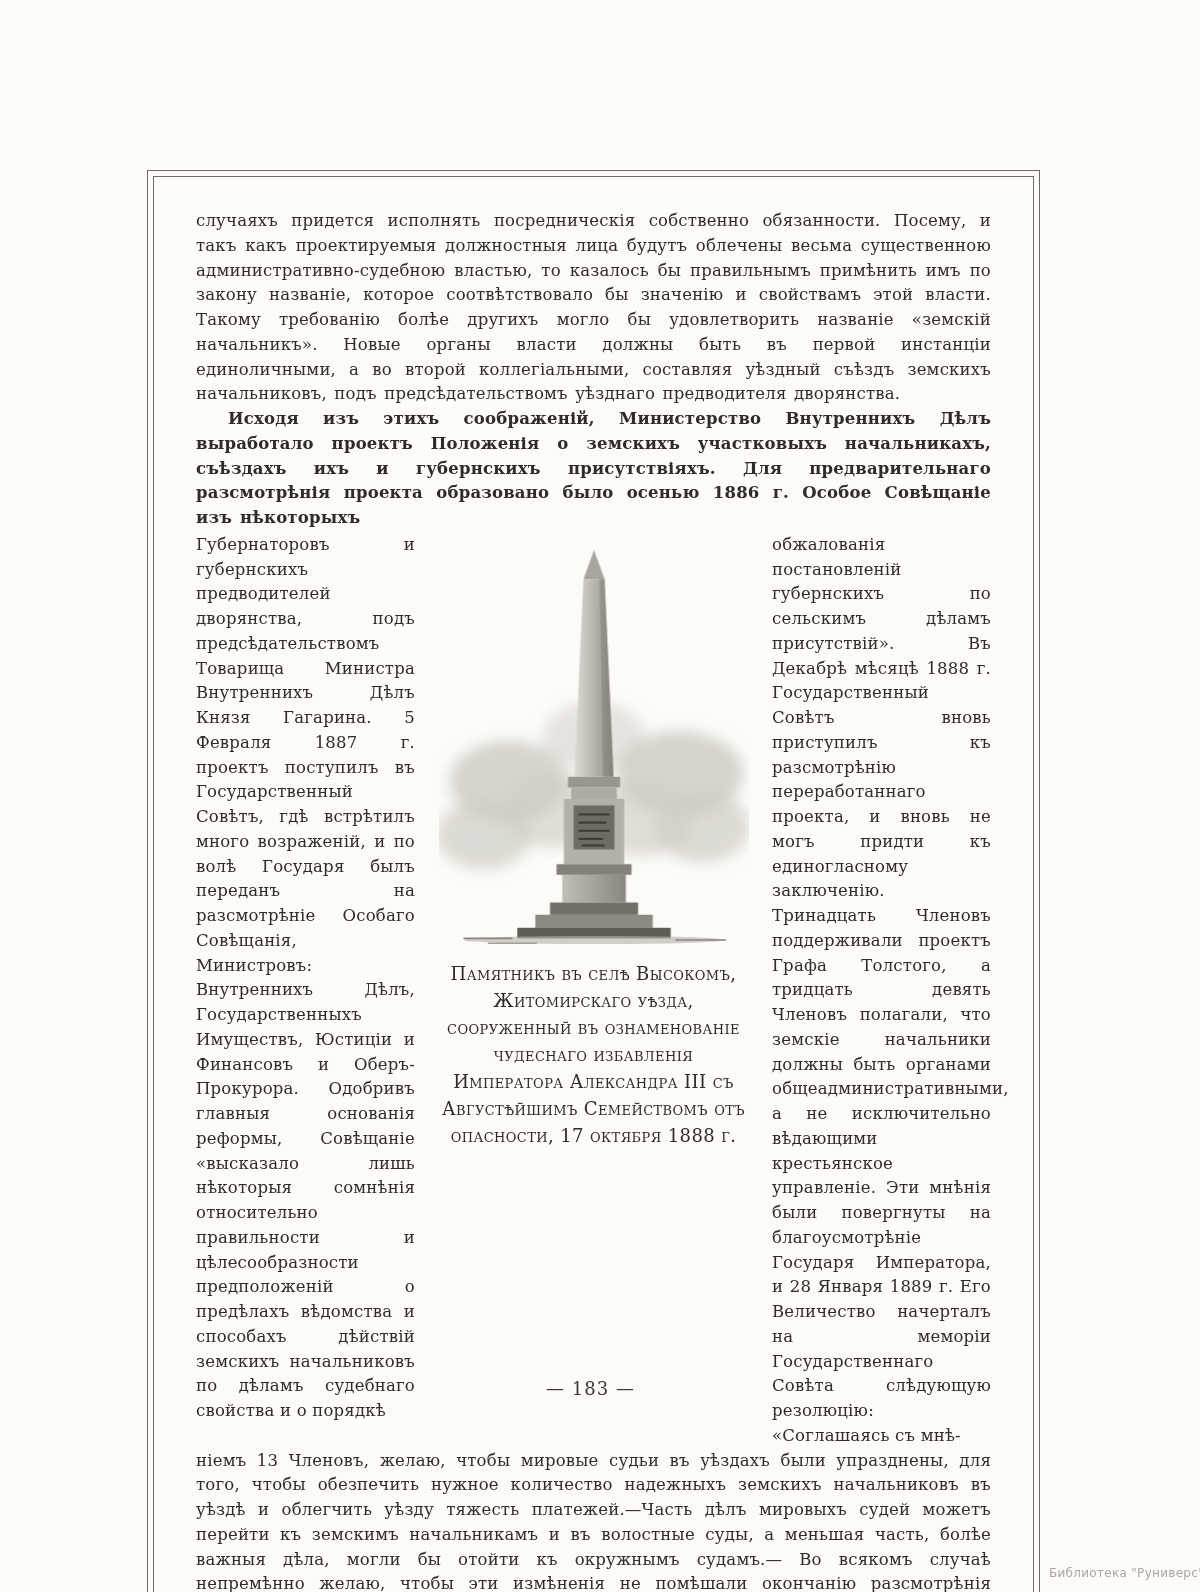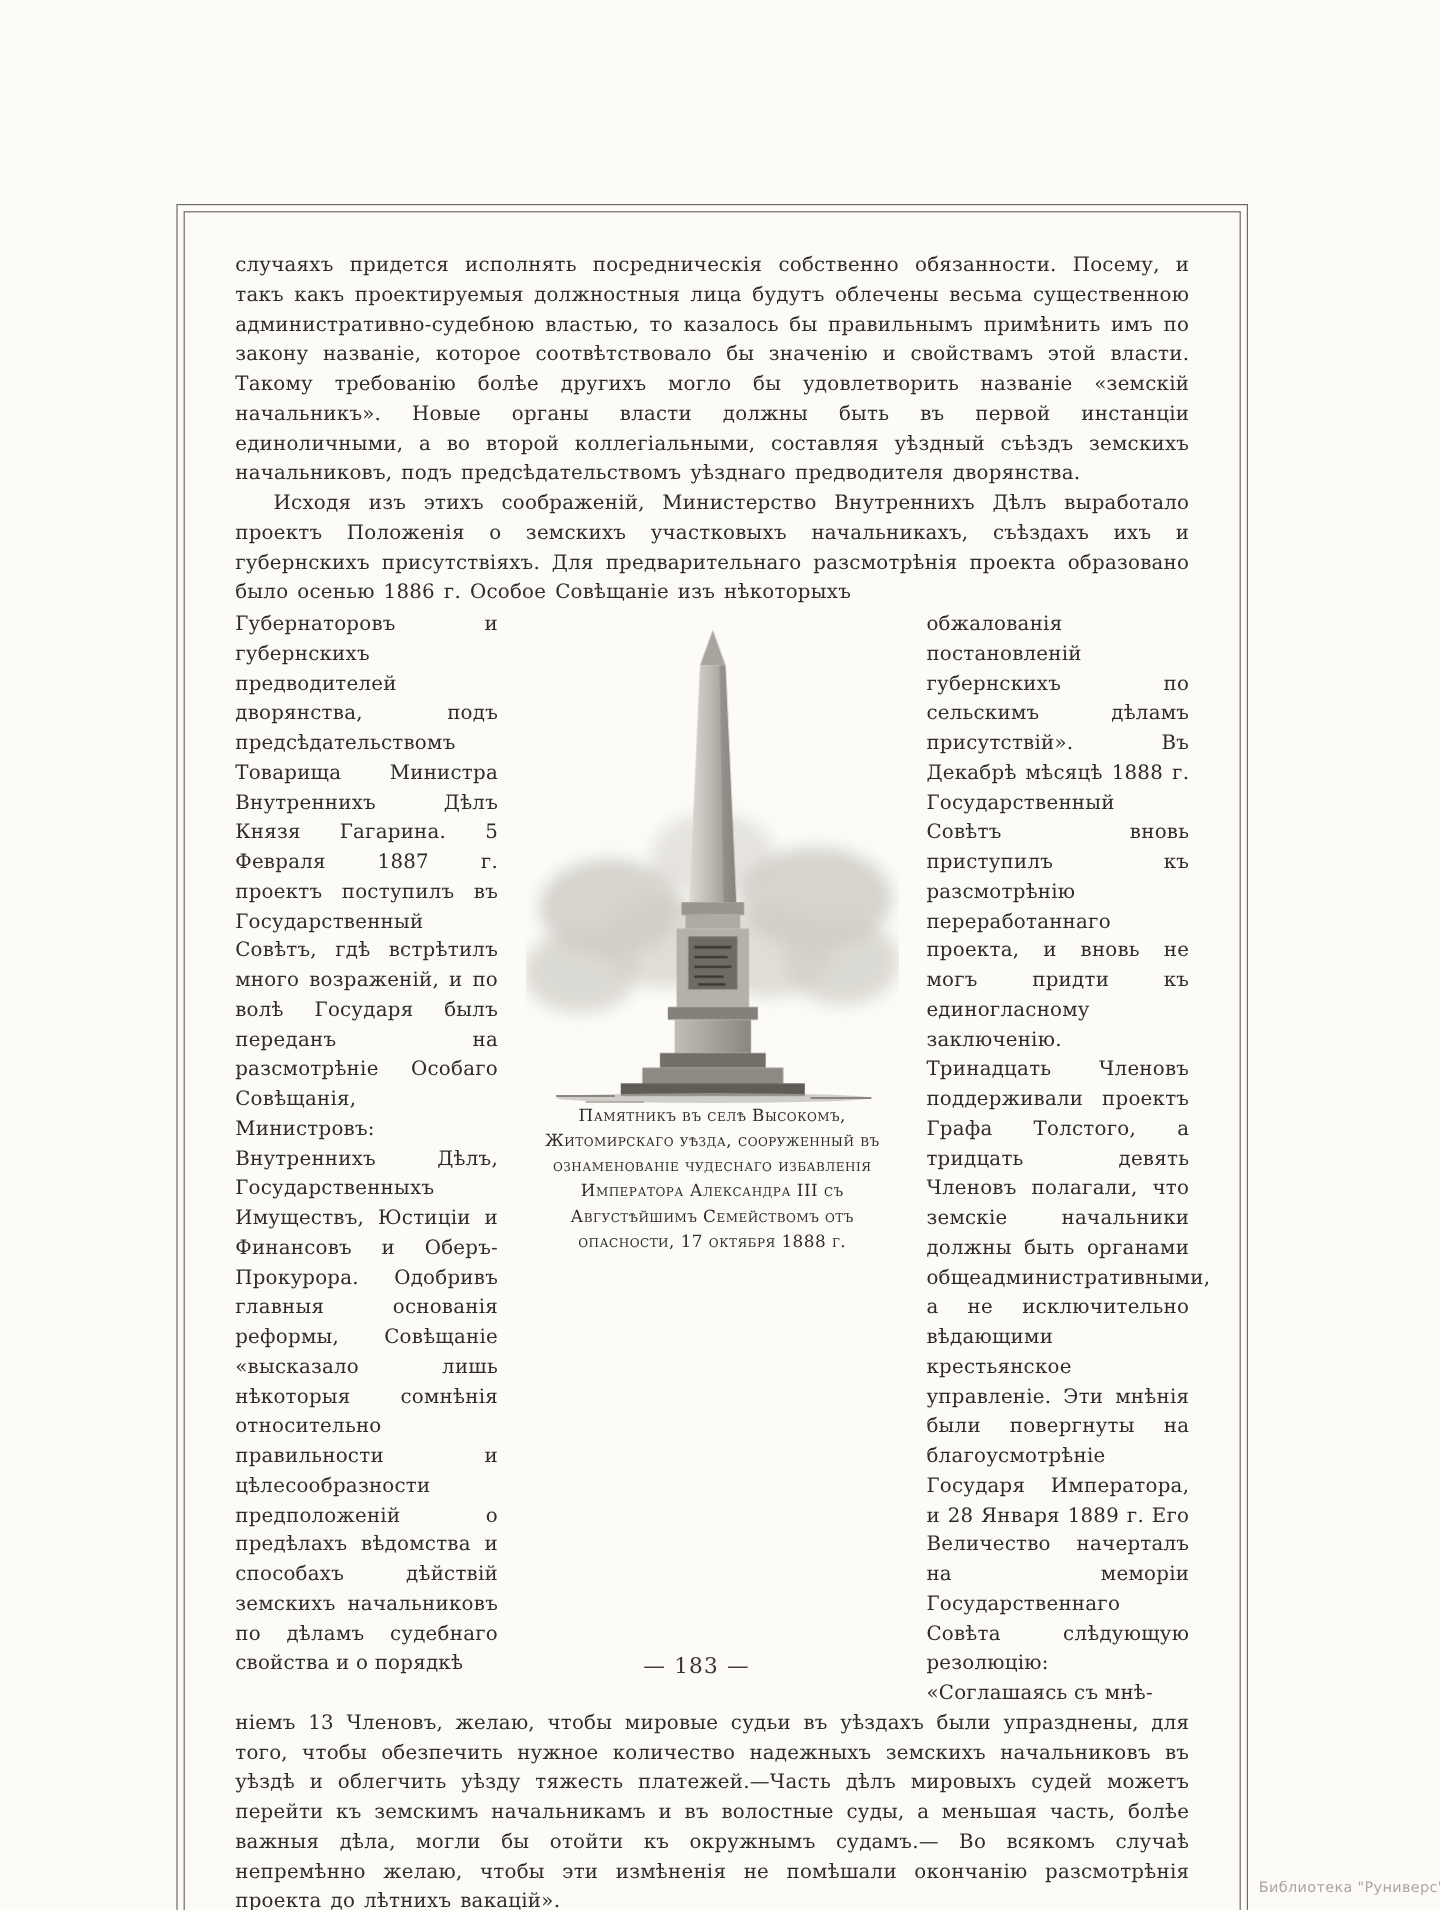--- a/index.html
+++ b/index.html
@@ -32,21 +32,21 @@
     padding: 32px 42px 30px 42px;
   }
   .para {
     margin: 0;
     font-size: 16.5px;
     line-height: 1.5;
     text-align: justify;
     letter-spacing: 0.2px;
     word-spacing: 2px;
   }
-  .indent { text-indent: 32px; }
+  .indent { text-indent: 32px; font-weight: bold; }
   .columns {
     display: flex;
     gap: 20px;
     margin-top: 2px;
     align-items: flex-start;
   }
   .col {
     width: 219px;
     flex: 0 0 219px;
     font-size: 16.5px;
@@ -60,31 +60,31 @@
     padding-top: 4px;
     text-align: center;
   }
   figure.monument svg {
     width: 310px;
     height: auto;
     display: block;
     margin: 0 auto;
   }
   figcaption {
-    margin-top: 0;
-    font-size: 14px;
+    margin-top: 15px;
+    font-size: 18px;
     line-height: 1.5;
     font-variant: small-caps;
     letter-spacing: 0.4px;
     text-align: center;
     padding: 0 6px;
   }
   .page-number {
     position: absolute;
-    left: 134px;
+    left: 144px;
     width: 893px;
     top: 1378px;
     text-align: center;
     font-size: 18px;
     letter-spacing: 1px;
     color: #3a362f;
   }
   .watermark {
     position: absolute;
     right: 16px;

